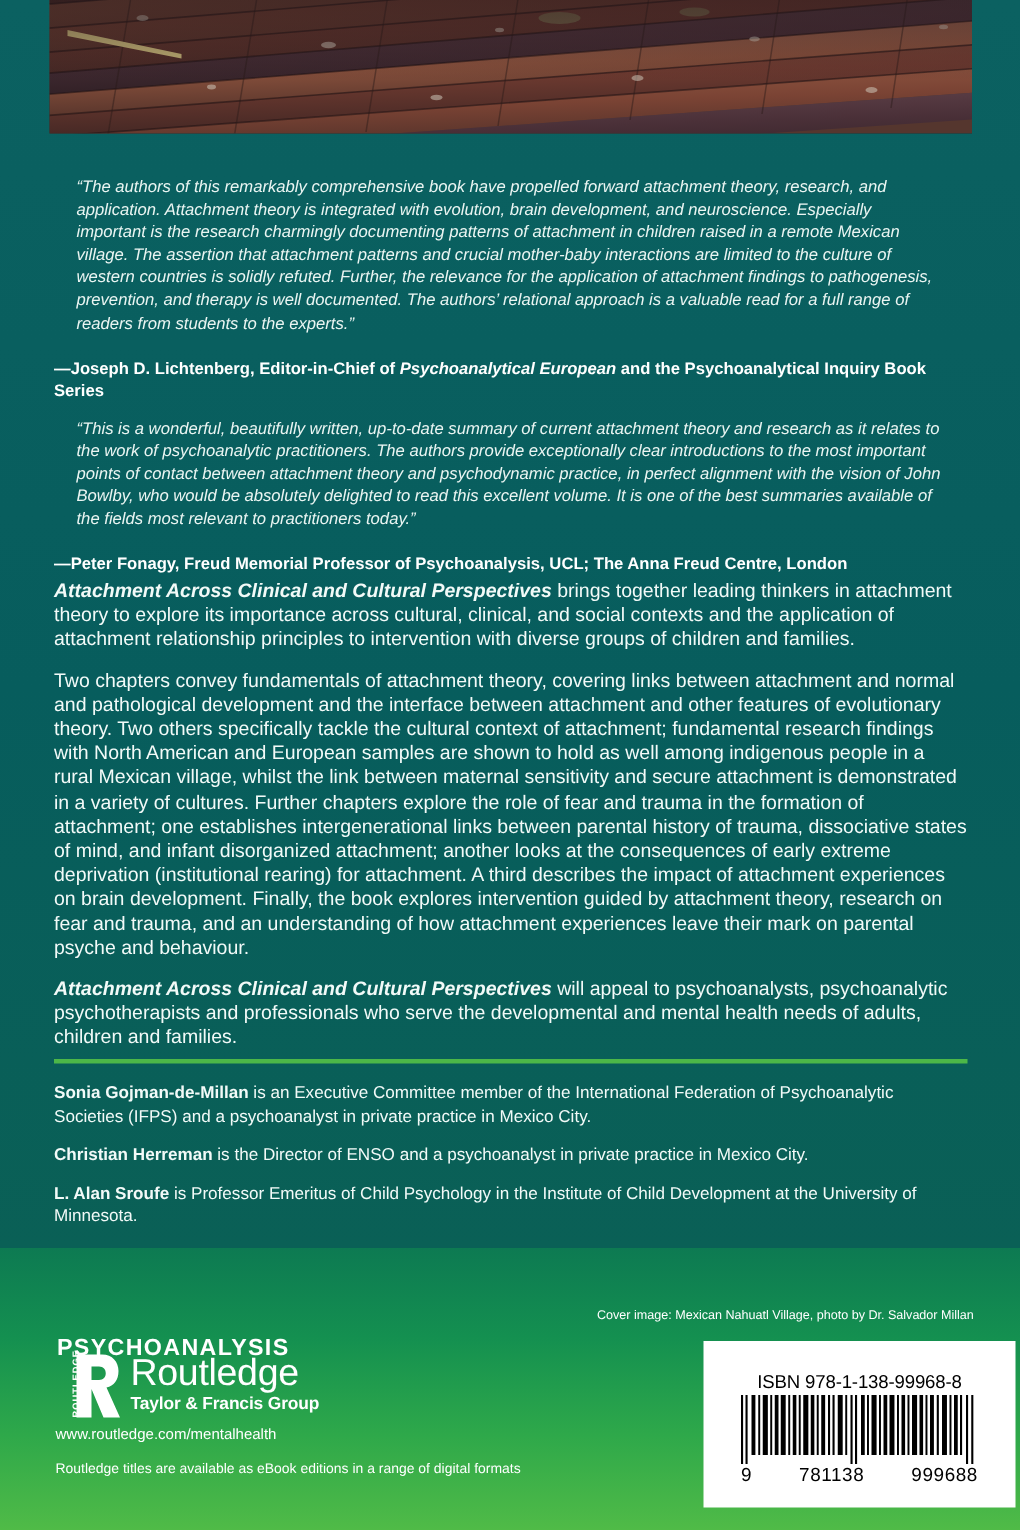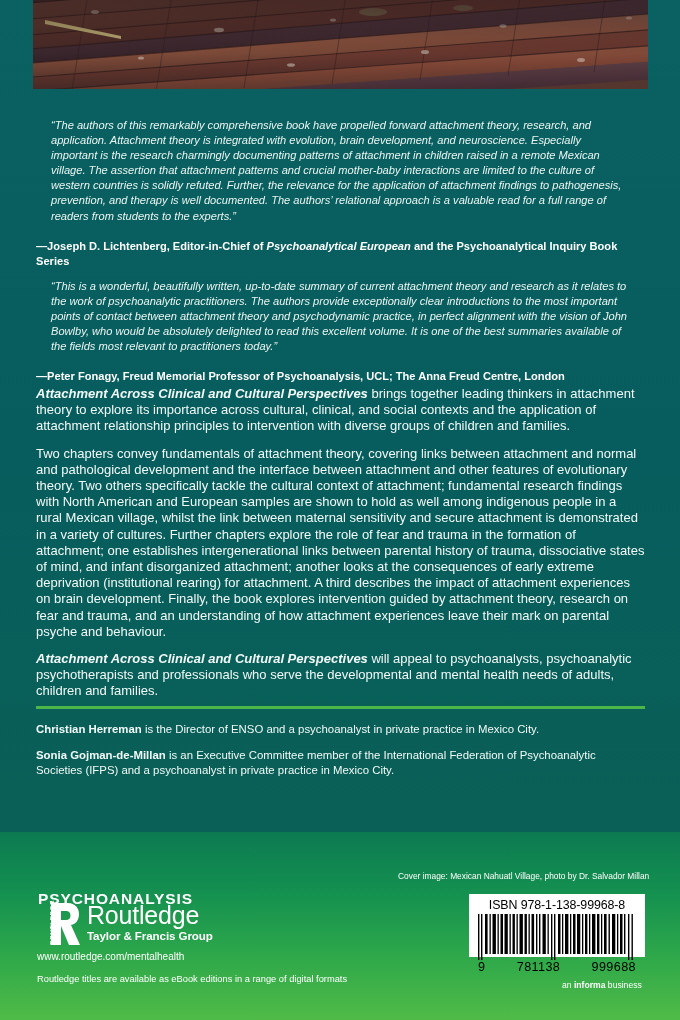--- a/index.html
+++ b/index.html
@@ -178,23 +178,23 @@
     font-size: 8.6px;
   }
   .informa b { font-weight: bold; }
 
   
   .barcode-box {
     position: absolute;
     left: 469px;
     top: 894px;
     width: 176px;
-    height: 63px;
+    height: 79px;
     background: #ffffff;
-    padding: 0;
+    padding: 16px;
   }
   .isbn-line {
     text-align: center;
     color: #000000;
     font-size: 12.4px;
     padding-top: 4px;
     letter-spacing: -0.1px;
   }
   .bars {
     margin: 2px auto 0 auto;
@@ -316,22 +316,23 @@
 
   <div class="text-col" style="top:386px;">
     <p class="body-para"><span class="bi">Attachment Across Clinical and Cultural Perspectives</span><span> brings together leading thinkers in attachment theory to explore its importance across cultural, clinical, and social contexts and the application of attachment relationship principles to intervention with diverse groups of children and families.</span></p>
     <p class="body-para">Two chapters convey fundamentals of attachment theory, covering links between attachment and normal and pathological development and the interface between attachment and other features of evolutionary theory. Two others specifically tackle the cultural context of attachment; fundamental research findings with North American and European samples are shown to hold as well among indigenous people in a rural Mexican village, whilst the link between maternal sensitivity and secure attachment is demonstrated in a variety of cultures.  Further chapters explore the role of fear and trauma in the formation of attachment; one establishes intergenerational links between parental history of trauma, dissociative states of mind, and infant disorganized attachment; another looks at the consequences of early extreme deprivation (institutional rearing) for attachment. A third describes the impact of attachment experiences on brain development. Finally, the book explores intervention guided by attachment theory, research on fear and trauma, and an understanding of how attachment experiences leave their mark on parental psyche and behaviour.</p>
     <p class="body-para"><span class="bi">Attachment Across Clinical and Cultural Perspectives</span><span> will appeal to psychoanalysts, psychoanalytic psychotherapists and professionals who serve the developmental and mental health needs of adults, children and families.</span></p>
   </div>
 
   <div class="divider" style="top:706px;"></div>
 
   <div class="text-col" style="top:722px;">
+    <p class="bio"><span class="nm">Sonia Gojman-de-Millan</span><span> is an Executive Committee member of the International Federation of Psychoanalytic Societies (IFPS) and a psychoanalyst in private practice in Mexico City.</span></p>
     <p class="bio"><span class="nm">Christian Herreman</span><span> is the Director of ENSO and a psychoanalyst in private practice in Mexico City.</span></p>
-    <p class="bio"><span class="nm">Sonia Gojman-de-Millan</span><span> is an Executive Committee member of the International Federation of Psychoanalytic Societies (IFPS) and a psychoanalyst in private practice in Mexico City.</span></p>
+    <p class="bio"><span class="nm">L. Alan Sroufe</span><span> is Professor Emeritus of Child Psychology in the Institute of Child Development at the University of Minnesota.</span></p>
   </div>
 
   <div class="green-region"></div>
 
   <div class="subject-label">PSYCHOANALYSIS</div>
 
   <div class="cover-credit">Cover image: Mexican Nahuatl Village, photo by Dr. Salvador Millan</div>
 
   <div class="routledge-logo">
     <div class="rl-mark">

